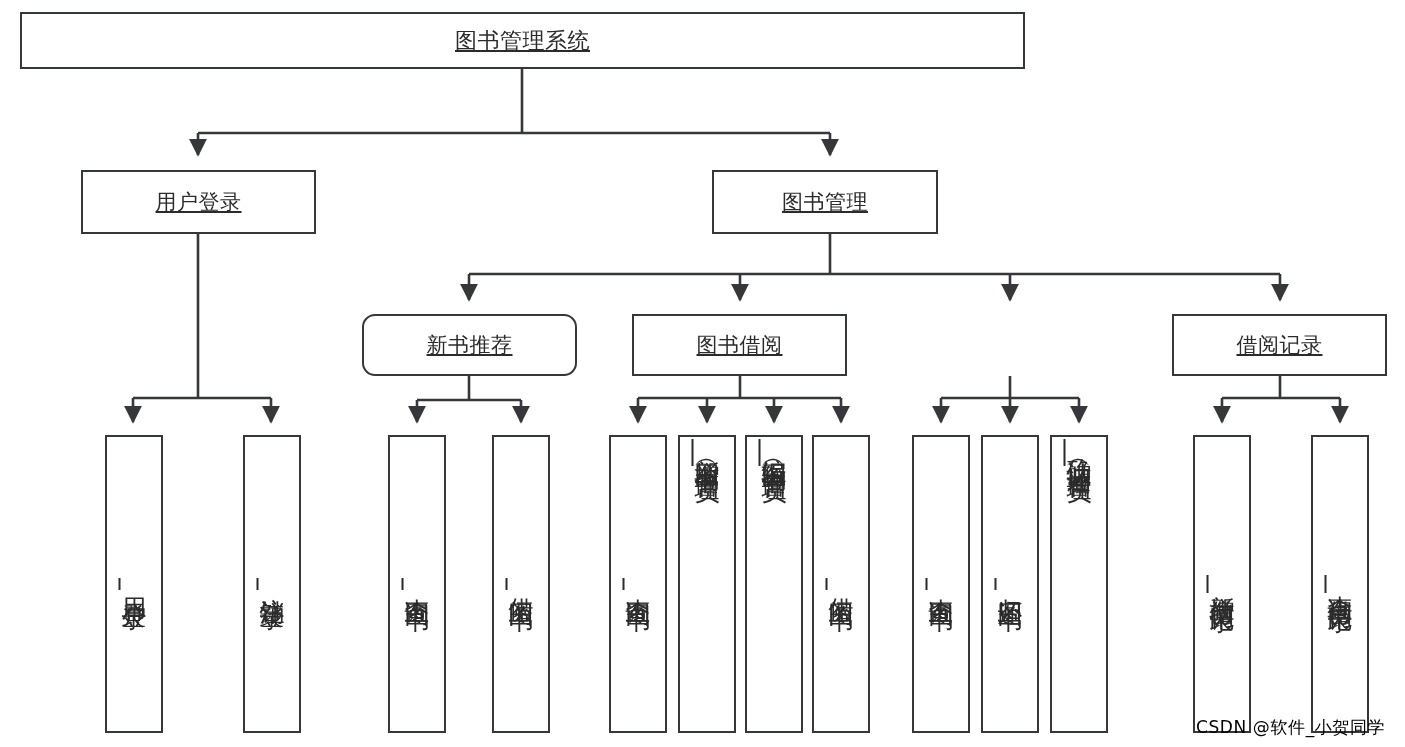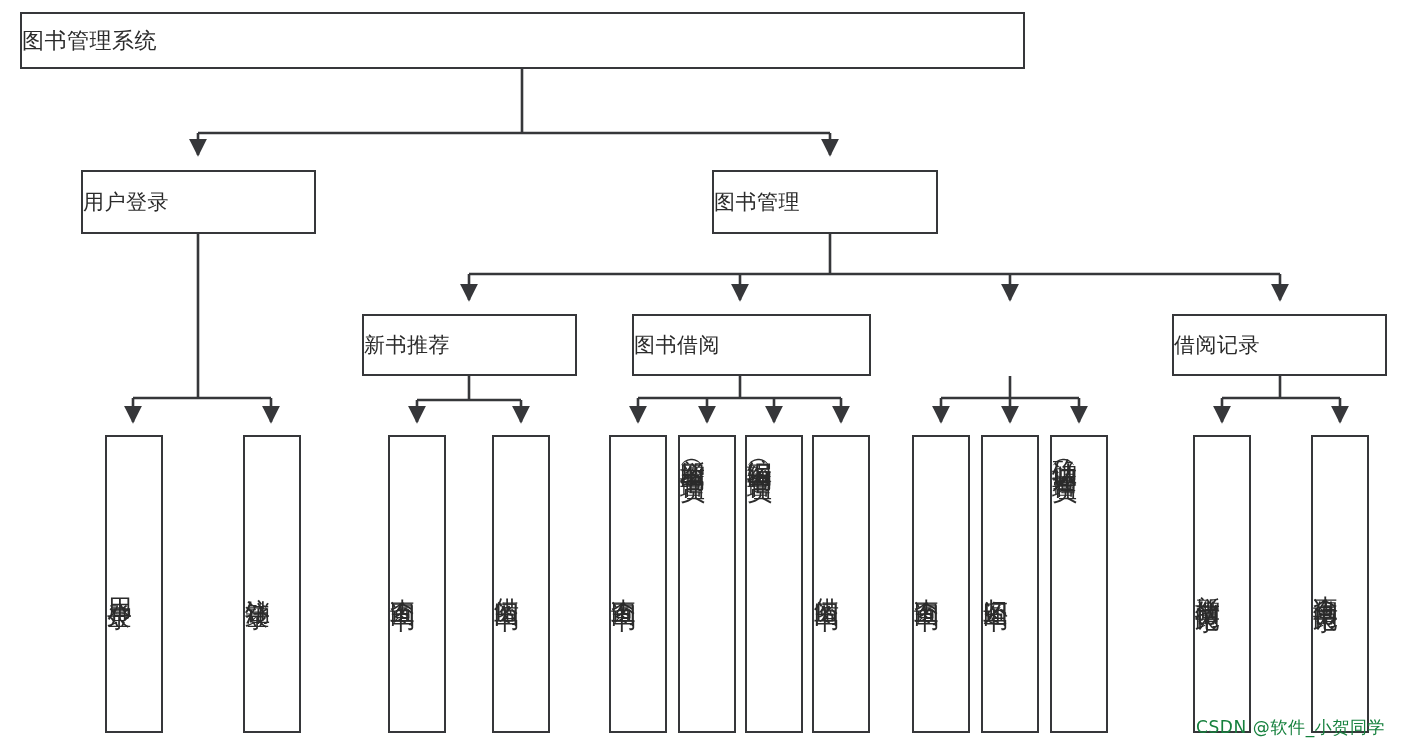--- a/index.html
+++ b/index.html
@@ -22,22 +22,23 @@
     height:747px;
     pointer-events:none;
   }
   .node{
     position:absolute;
     box-sizing:border-box;
     background:#ffffff;
     border:2px solid #36373a;
     display:flex;
     align-items:center;
-    justify-content:flex-start;
+    justify-content:center;
     color:#2b2b2b;
+    text-decoration:underline;
   }
   .node .lbl{
     display:block;
     line-height:1.18;
     letter-spacing:0.5px;
     white-space:nowrap;
   }
   
   .node.h .lbl{
     font-size:21px;
@@ -57,21 +58,21 @@
     white-space:nowrap;
     margin-top:0;
   }
   .node.v.center{
     align-items:center;
     padding-top:0;
   }
   .watermark{
     position:absolute;
     font-size:17px;
-    color:#15803d;
+    color:#000000;
     letter-spacing:0.6px;
     white-space:nowrap;
     user-select:none;
   }
 </style>
 </head>
 <body>
 
 <div id="canvas">
 
@@ -129,24 +130,24 @@
     <span class="lbl">图书管理系统</span>
   </div>
 
   <div class="node h" style="left:81px; top:170px; width:235px; height:64px;">
     <span class="lbl">用户登录</span>
   </div>
   <div class="node h" style="left:712px; top:170px; width:226px; height:64px;">
     <span class="lbl">图书管理</span>
   </div>
 
-  <div class="node h" style="left:362px; top:314px; width:215px; height:62px;">
+  <div class="node h" style="left:362px; top:314px; width:215px; height:62px;border-radius:13px;">
     <span class="lbl">新书推荐</span>
   </div>
-  <div class="node h" style="left:632px; top:314px; width:239px; height:62px;">
+  <div class="node h" style="left:632px; top:314px; width:215px; height:62px;">
     <span class="lbl">图书借阅</span>
   </div>
   <div class="node h" style="left:1172px; top:314px; width:215px; height:62px;">
     <span class="lbl">借阅记录</span>
   </div>
 
   <div class="node v center" style="left:105px; top:435px; width:58px; height:298px;">
     <span class="lbl">用户登录</span>
   </div>
   <div class="node v center" style="left:243px; top:435px; width:58px; height:298px;">

